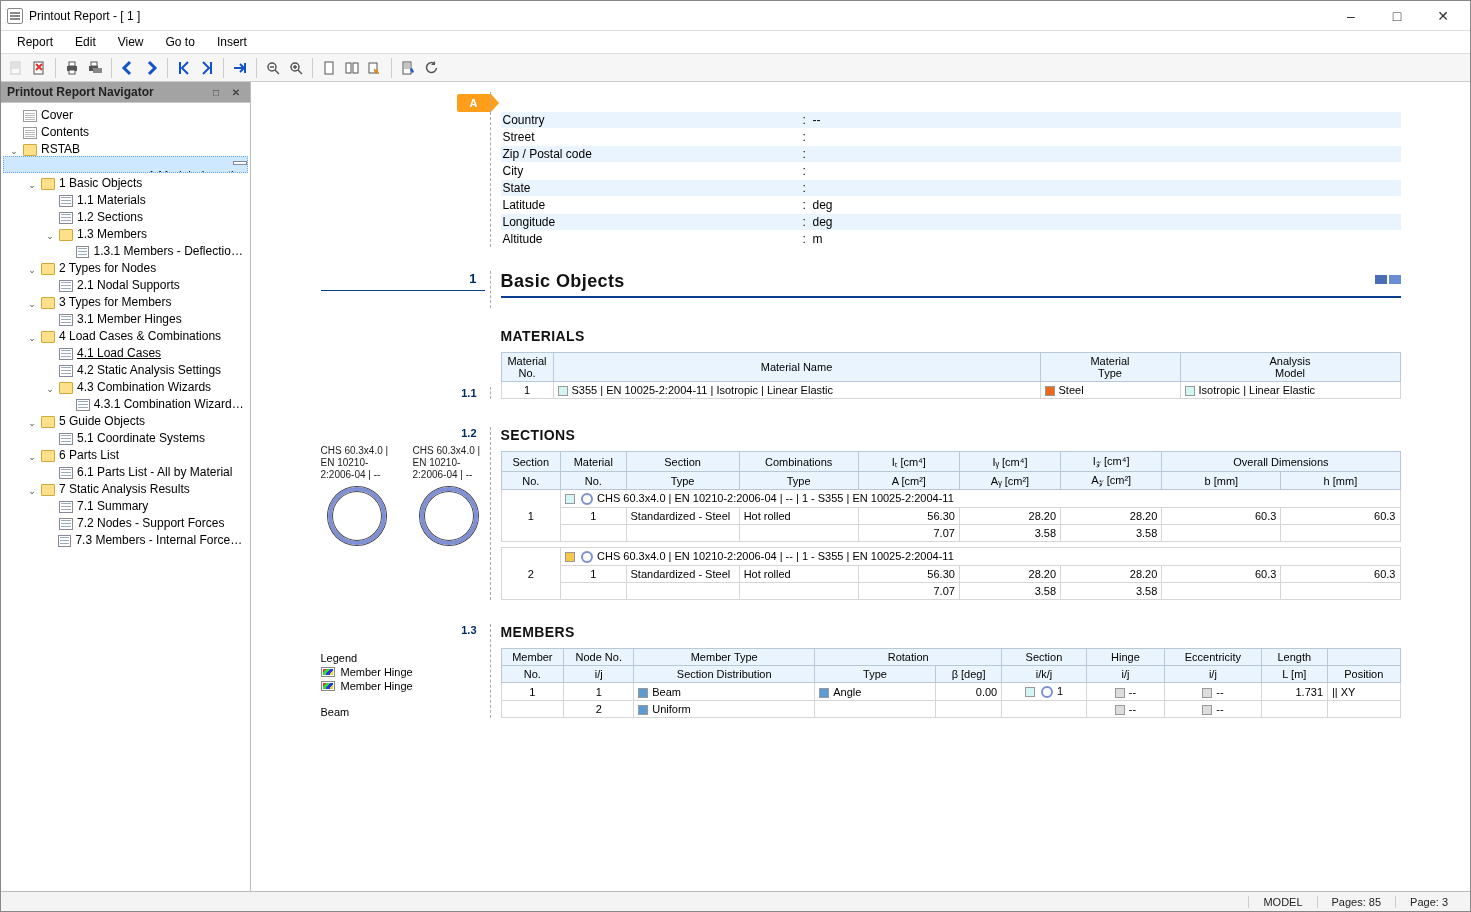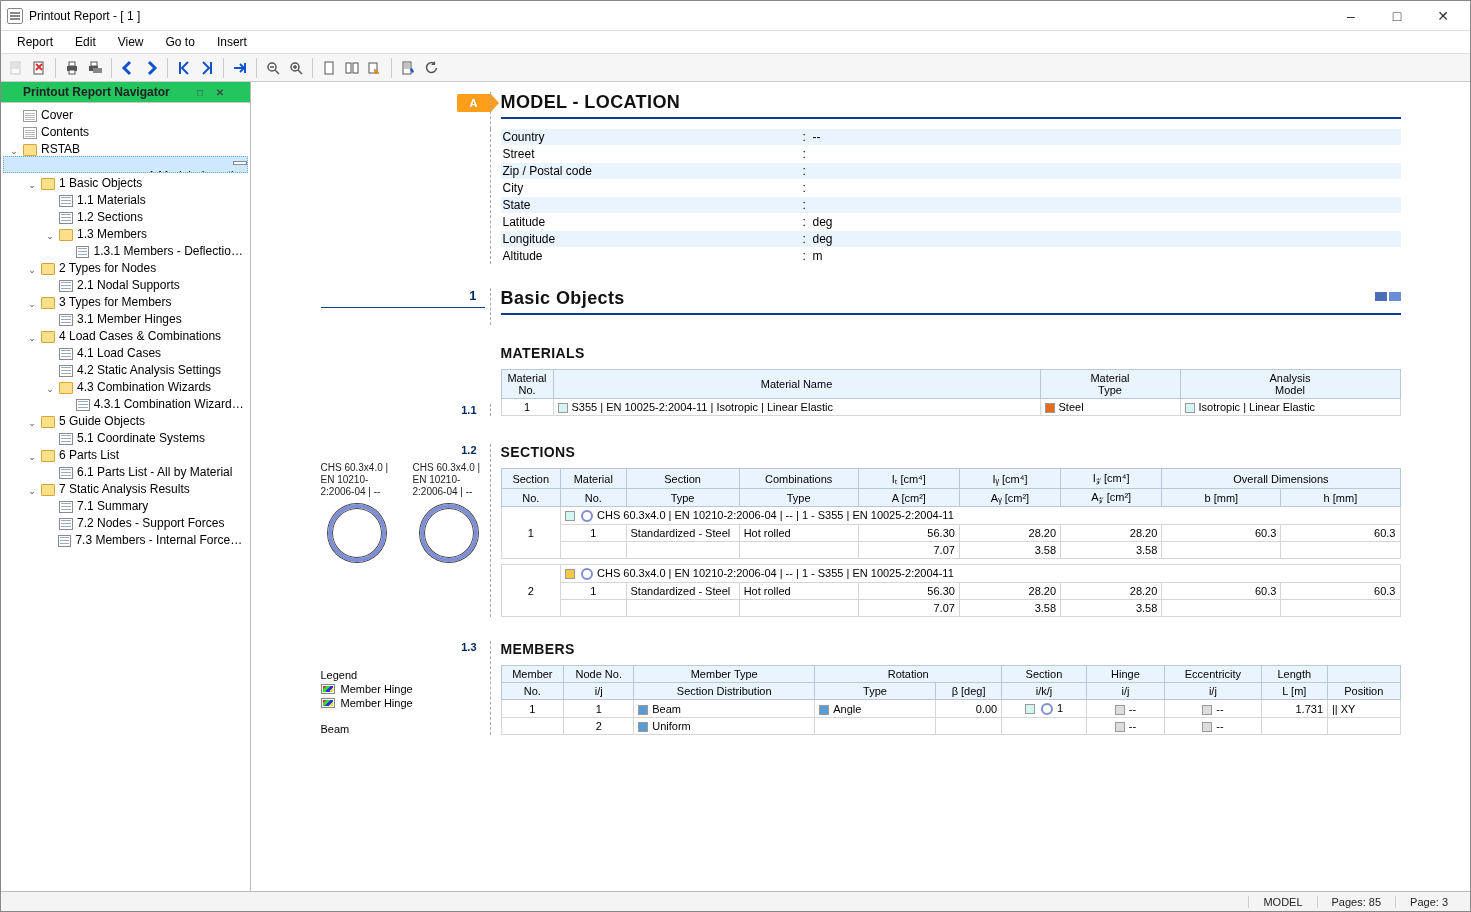--- a/index.html
+++ b/index.html
@@ -12,21 +12,21 @@
   .win-btn { width:46px; height:30px; display:flex; align-items:center; justify-content:center; font-size:14px; color:#333; cursor:pointer;}
   .menubar { display:flex; gap:2px; padding:2px 6px; background:#fff; border-bottom:1px solid #ddd; font-size:12px;}
   .menubar .mi { padding:2px 10px; cursor:pointer;}
   .toolbar { display:flex; align-items:center; gap:1px; padding:2px 4px; background:#f6f6f6; border-bottom:1px solid #ccc; height:28px;}
   .tb { width:22px; height:22px; display:flex; align-items:center; justify-content:center; border:1px solid transparent; cursor:pointer; position:relative; color:#333;}
   .tb.disabled { opacity:.4; cursor:default;}
   .tsep { width:1px; height:20px; background:#ccc; margin:0 4px;}
   .tb svg { width:16px; height:16px; }
   .content-row { flex:1; display:flex; overflow:hidden; }
   .nav-panel { width:250px; min-width:250px; background:#fff; border-right:1px solid #bbb; display:flex; flex-direction:column;}
-  .nav-header { display:flex; align-items:center; background:#22c55e; border-bottom:1px solid #c9c9c9; padding:3px 22px; font-weight:700; color:#222;}
+  .nav-header { display:flex; align-items:center; background:#a3a3a3; border-bottom:1px solid #c9c9c9; padding:3px 6px; font-weight:700; color:#222;}
   .nav-header-text { flex:1;}
   .nav-hb { width:16px; height:14px; margin-left:4px; display:flex; align-items:center; justify-content:center; font-size:10px; color:#444; cursor:pointer;}
   .tree { flex:1; overflow:auto; padding:2px 2px 8px 2px;}
   .tree-item { display:flex; align-items:flex-end; height:17px; gap:4px; cursor:pointer; white-space:nowrap; overflow:hidden; text-overflow:ellipsis;}
   .tree-item.sel { background:#cde8ff; border:1px dotted #6aa6e6; }
   .twist { width:10px; text-align:center; font-size:9px; color:#555;}
   .twist.empty { visibility:hidden;}
   .ticon { width:14px; height:12px; display:inline-block;}
   .ticon.doc { border:1px solid #999; background:#fff; position:relative;}
   .ticon.doc::before{content:"";position:absolute;left:1px;right:1px;top:2px;height:1px;background:#bbb;box-shadow:0 2px 0 #bbb,0 4px 0 #bbb,0 6px 0 #bbb;}
@@ -277,21 +277,21 @@
           <div class="tree-item" style="padding-left: 42px;">
             <span class="twist empty"></span>
             <span class="ticon tbl"></span>
             <span class="tl">3.1 Member Hinges</span>
           </div>
           <div class="tree-item" style="padding-left: 24px;">
             <span class="twist ">⌄</span>
             <span class="ticon folder"></span>
             <span class="tl">4 Load Cases &amp; Combinations</span>
           </div>
-          <div class="tree-item" style="padding-left: 42px;">
+          <div class="tree-item" style="padding-left: 42px; text-decoration: underline;">
             <span class="twist empty"></span>
             <span class="ticon tbl"></span>
             <span class="tl">4.1 Load Cases</span>
           </div>
           <div class="tree-item" style="padding-left: 42px;">
             <span class="twist empty"></span>
             <span class="ticon tbl"></span>
             <span class="tl">4.2 Static Analysis Settings</span>
           </div>
           <div class="tree-item" style="padding-left: 42px;">
@@ -347,24 +347,20 @@
         </div>
     </div>
 
     <div class="page-area">
       <div class="page">
 
         <div class="row-block">
           <div class="g-left" style="padding-top:2px;">
             <div class="sec-marker">A</div>
             <div class="vline-dashed"></div>
-          </div>
-          <div class="g-right">
-            <div class="h1">MODEL - LOCATION</div>
-            <hr class="hr-blue">
           </div>
         </div>
 
         <div class="row-block">
           <div class="g-left">
               <div class="vline-dashed"></div>
             </div>
           <div class="g-right">
             <div style="display:flex;">
               <div class="loc-table" id="loc-table" style="flex: 1 1 0%; grid-template-columns: 0px 300px 10px 1fr;">

